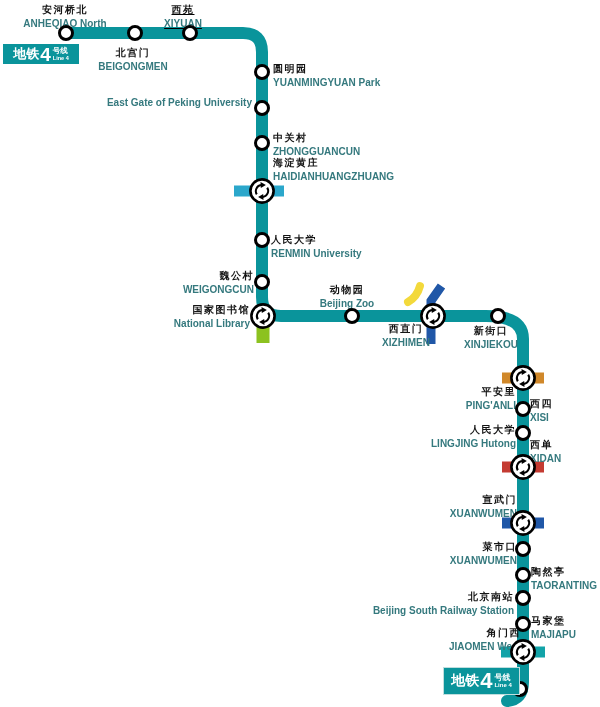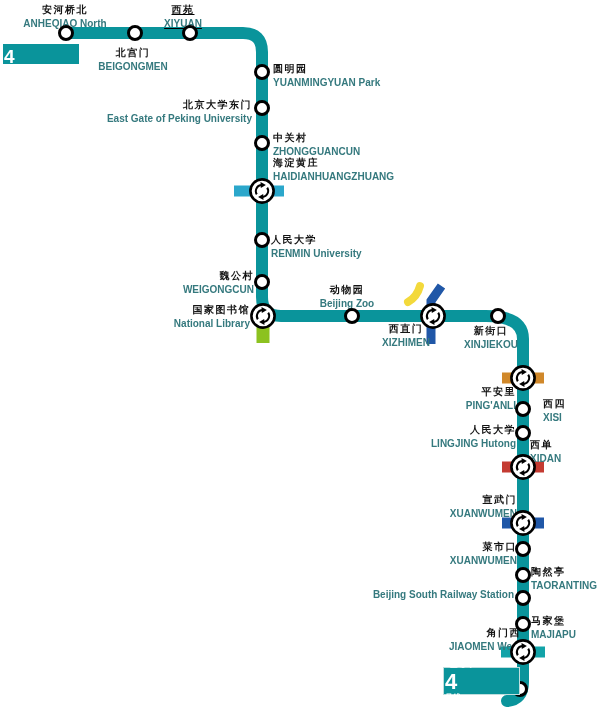--- a/index.html
+++ b/index.html
@@ -29,23 +29,22 @@
     background:#fff;border:3px solid #000;border-radius:50%;
     transform:translate(-50%,-50%);
   }
   .transfer{
     position:absolute;z-index:4;width:27px;height:27px;
     transform:translate(-50%,-50%);line-height:0;
   }
 
   .badge{
     position:absolute;z-index:5;background:var(--teal);color:#fff;
-    display:flex;align-items:flex-start;justify-content:center;
+    display:flex;align-items:center;justify-content:center;
     white-space:nowrap;
-    flex-direction:column;
   }
   .badge-top{left:3px;top:44px;width:76px;height:20px;}
   .badge-bottom{left:443px;top:667px;width:75px;height:26px;border:1px solid #bfdede;}
   .b-zh{font-weight:bold;}
   .badge-top .b-zh{font-size:13px;}
   .badge-bottom .b-zh{font-size:14px;}
   .b-num{font-weight:bold;margin:0 1px;}
   .badge-top .b-num{font-size:19px;line-height:19px;}
   .badge-bottom .b-num{font-size:22px;line-height:22px;}
   .b-stack{display:flex;flex-direction:column;align-items:flex-start;margin-left:1px;}
@@ -92,21 +91,20 @@
         <div class="zh">西苑</div>
         <div class="en">XIYUAN</div>
       </div>
       <div class="dot" style="left: 262px; top: 72px;"></div>
       <div class="label left" style="top: 61px; left: 273px;">
         <div class="zh">圆明园</div>
         <div class="en">YUANMINGYUAN Park</div>
       </div>
       <div class="dot" style="left: 262px; top: 108px;"></div>
       <div class="label right" style="top: 97px; right: 348px;">
-        <div class="zh">北京大学东门</div>
         <div class="en">East Gate of Peking University</div>
       </div>
       <div class="dot" style="left: 262px; top: 143px;"></div>
       <div class="label left" style="top: 130px; left: 273px;">
         <div class="zh">中关村</div>
         <div class="en">ZHONGGUANCUN</div>
       </div>
       <div class="transfer" style="left: 262px; top: 191px;"><svg viewBox="0 0 27 27" width="27" height="27">
           <circle cx="13.5" cy="13.5" r="11.6" fill="#fff" stroke="#000" stroke-width="2.6"></circle>
           <path d="M8.3 16.9 A6.1 6.1 0 0 1 12.5 7.6" fill="none" stroke="#000" stroke-width="2"></path>
@@ -165,21 +163,21 @@
           <path d="M8.3 16.9 A6.1 6.1 0 0 1 12.5 7.6" fill="none" stroke="#000" stroke-width="2"></path>
           <polygon points="12,4.6 17.4,7.5 12.3,10.5" fill="#000"></polygon>
           <path d="M18.7 10.1 A6.1 6.1 0 0 1 14.5 19.4" fill="none" stroke="#000" stroke-width="2"></path>
           <polygon points="15,22.4 9.6,19.5 14.7,16.5" fill="#000"></polygon>
         </svg></div>
       <div class="label right" style="top: 384px; right: 84px;">
         <div class="zh">平安里</div>
         <div class="en">PING'ANLI</div>
       </div>
       <div class="dot" style="left: 523px; top: 409px;"></div>
-      <div class="label left" style="top: 396px; left: 530px; padding-left: 13px;">
+      <div class="label left" style="top: 396px; left: 530px;">
         <div class="zh">西四</div>
         <div class="en">XISI</div>
       </div>
       <div class="dot" style="left: 523px; top: 433px;"></div>
       <div class="label right" style="top: 422px; right: 84px;">
         <div class="zh">人民大学</div>
         <div class="en">LINGJING Hutong</div>
       </div>
       <div class="transfer" style="left: 523px; top: 467px;"><svg viewBox="0 0 27 27" width="27" height="27">
           <circle cx="13.5" cy="13.5" r="11.6" fill="#fff" stroke="#000" stroke-width="2.6"></circle>
@@ -208,20 +206,21 @@
         <div class="zh">菜市口</div>
         <div class="en">XUANWUMEN</div>
       </div>
       <div class="dot" style="left: 523px; top: 575px;"></div>
       <div class="label left" style="top: 564px; left: 531px;">
         <div class="zh">陶然亭</div>
         <div class="en">TAORANTING</div>
       </div>
       <div class="dot" style="left: 523px; top: 598px;"></div>
       <div class="label right" style="top: 589px; right: 86px;">
+        <div class="zh">北京南站</div>
         <div class="en">Beijing South Railway Station</div>
       </div>
       <div class="dot" style="left: 523px; top: 624px;"></div>
       <div class="label left" style="top: 613px; left: 531px;">
         <div class="zh">马家堡</div>
         <div class="en">MAJIAPU</div>
       </div>
       <div class="transfer" style="left: 523px; top: 652px;"><svg viewBox="0 0 27 27" width="27" height="27">
           <circle cx="13.5" cy="13.5" r="11.6" fill="#fff" stroke="#000" stroke-width="2.6"></circle>
           <path d="M8.3 16.9 A6.1 6.1 0 0 1 12.5 7.6" fill="none" stroke="#000" stroke-width="2"></path>

